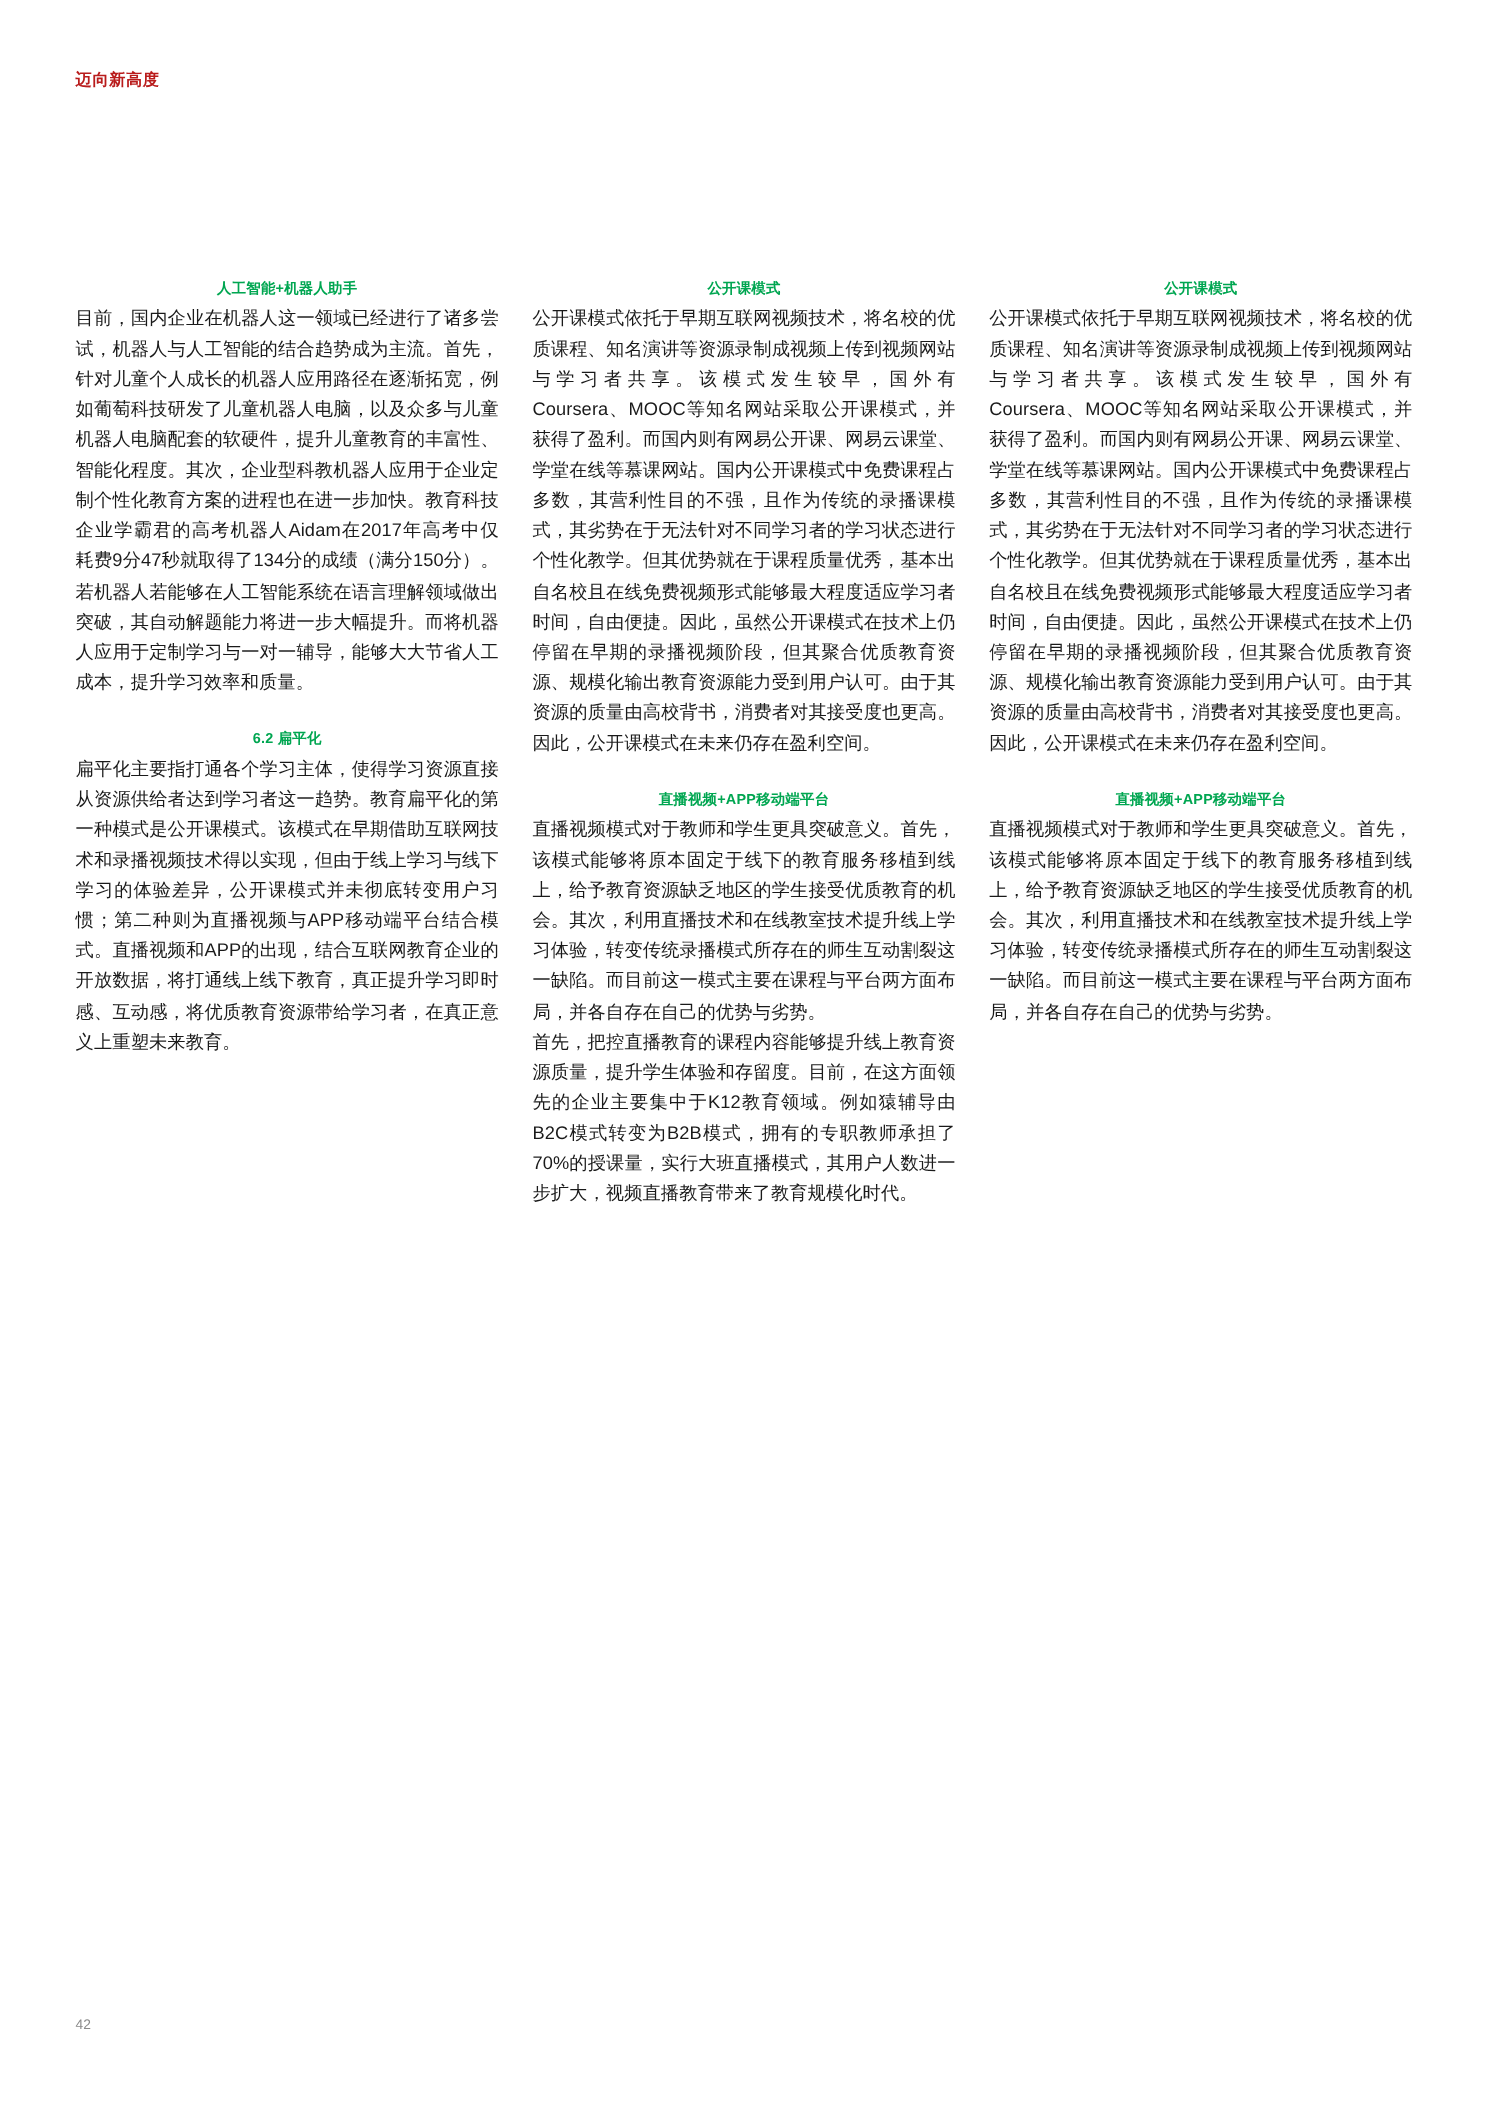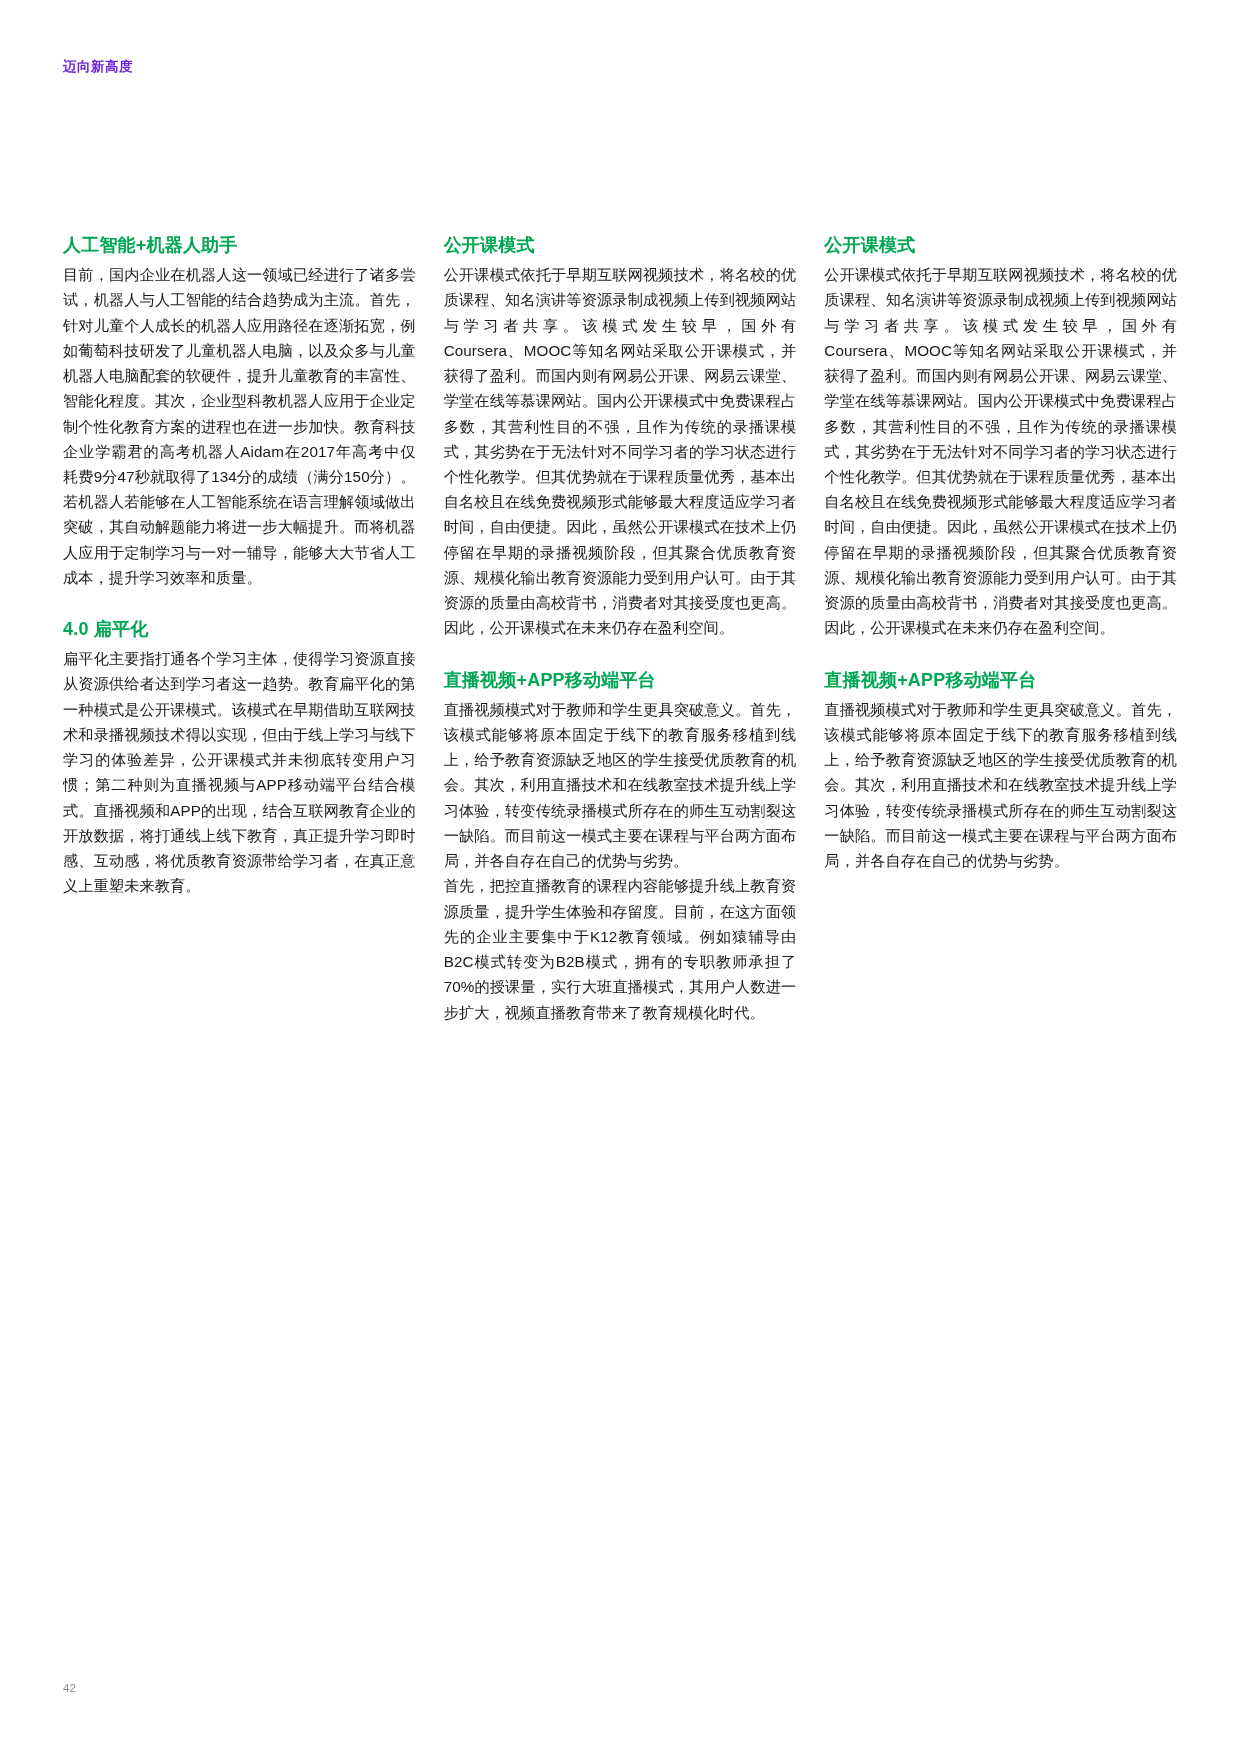--- a/index.html
+++ b/index.html
@@ -21,40 +21,41 @@
     height: 1754px;
     box-sizing: border-box;
   }
   .header {
     position: absolute;
     top: 58px;
     left: 63px;
     font-size: 13.5px;
     font-weight: bold;
     letter-spacing: 0.5px;
-    color: #6d28d9;
+    color: #b91c1c;
   }
   .columns {
     position: absolute;
     top: 232px;
     left: 63px;
     width: 1114px;
     display: flex;
     gap: 28px;
   }
   .col {
     width: 353px;
   }
   .h-green {
     color: #00a651;
     font-weight: bold;
-    font-size: 18px;
+    font-size: 12px;
     line-height: 1.45;
     margin: 0 0 4px 0;
     letter-spacing: 0.2px;
+    text-align: center;
   }
   p.body {
     margin: 0 0 0 0;
     font-size: 15.2px;
     line-height: 1.66;
     text-align: justify;
     text-justify: inter-ideograph;
     color: #1a1a1a;
     letter-spacing: 0.1px;
   }
@@ -79,21 +80,21 @@
   <div class="header">迈向新高度</div>
 
   <div class="columns">
 
     <div class="col">
       <div class="block">
         <div class="h-green">人工智能+机器人助手</div>
         <p class="body">目前，国内企业在机器人这一领域已经进行了诸多尝试，机器人与人工智能的结合趋势成为主流。首先，针对儿童个人成长的机器人应用路径在逐渐拓宽，例如葡萄科技研发了儿童机器人电脑，以及众多与儿童机器人电脑配套的软硬件，提升儿童教育的丰富性、智能化程度。其次，企业型科教机器人应用于企业定制个性化教育方案的进程也在进一步加快。教育科技企业学霸君的高考机器人Aidam在2017年高考中仅耗费9分47秒就取得了134分的成绩（满分150分）。若机器人若能够在人工智能系统在语言理解领域做出突破，其自动解题能力将进一步大幅提升。而将机器人应用于定制学习与一对一辅导，能够大大节省人工成本，提升学习效率和质量。</p>
       </div>
       <div class="block">
-        <div class="h-green">4.0 扁平化</div>
+        <div class="h-green">6.2 扁平化</div>
         <p class="body">扁平化主要指打通各个学习主体，使得学习资源直接从资源供给者达到学习者这一趋势。教育扁平化的第一种模式是公开课模式。该模式在早期借助互联网技术和录播视频技术得以实现，但由于线上学习与线下学习的体验差异，公开课模式并未彻底转变用户习惯；第二种则为直播视频与APP移动端平台结合模式。直播视频和APP的出现，结合互联网教育企业的开放数据，将打通线上线下教育，真正提升学习即时感、互动感，将优质教育资源带给学习者，在真正意义上重塑未来教育。</p>
       </div>
     </div>
 
     <div class="col">
       <div class="block">
         <div class="h-green">公开课模式</div>
         <p class="body">公开课模式依托于早期互联网视频技术，将名校的优质课程、知名演讲等资源录制成视频上传到视频网站与学习者共享。该模式发生较早，国外有Coursera、MOOC等知名网站采取公开课模式，并获得了盈利。而国内则有网易公开课、网易云课堂、学堂在线等慕课网站。国内公开课模式中免费课程占多数，其营利性目的不强，且作为传统的录播课模式，其劣势在于无法针对不同学习者的学习状态进行个性化教学。但其优势就在于课程质量优秀，基本出自名校且在线免费视频形式能够最大程度适应学习者时间，自由便捷。因此，虽然公开课模式在技术上仍停留在早期的录播视频阶段，但其聚合优质教育资源、规模化输出教育资源能力受到用户认可。由于其资源的质量由高校背书，消费者对其接受度也更高。因此，公开课模式在未来仍存在盈利空间。</p>
       </div>
       <div class="block">

